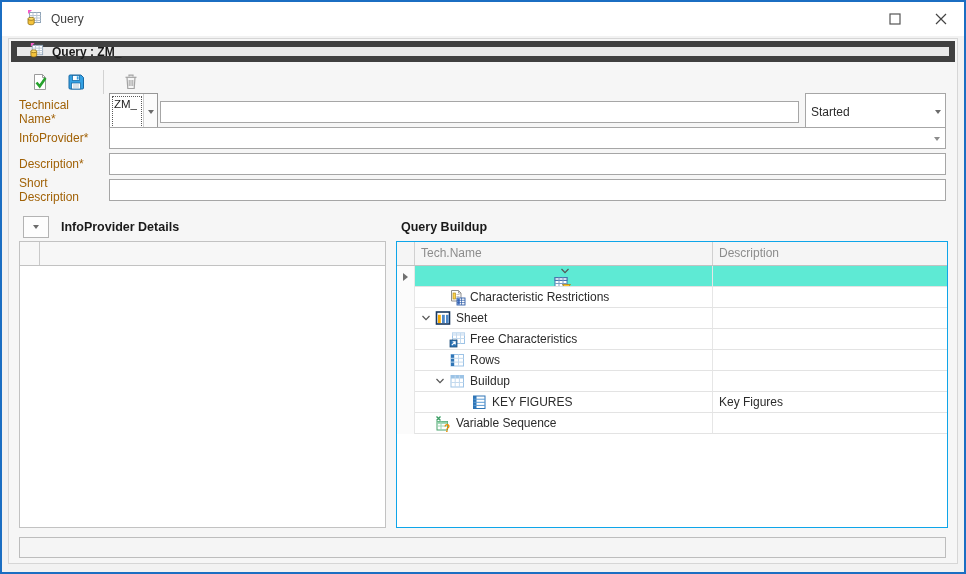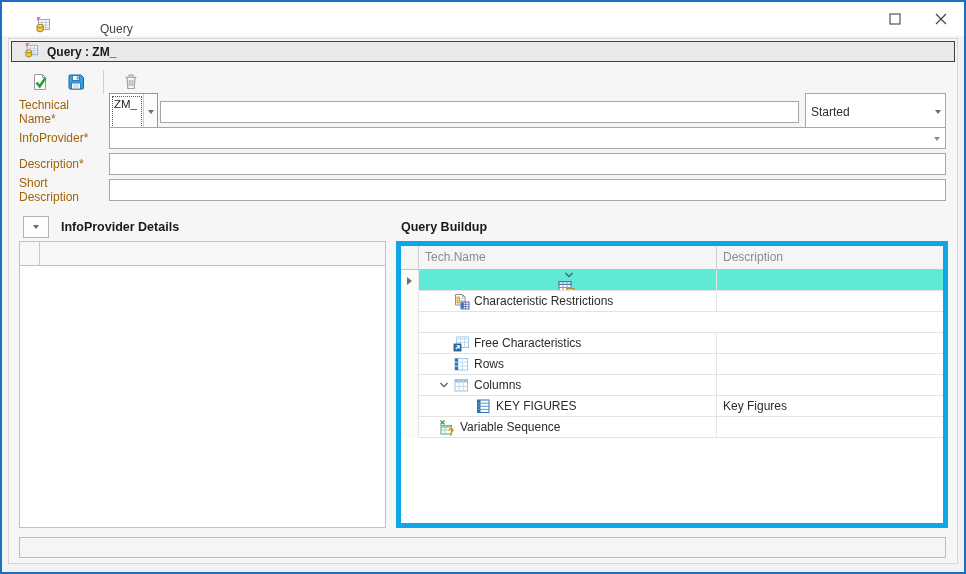--- a/index.html
+++ b/index.html
@@ -5,29 +5,29 @@
   * { box-sizing: border-box; }
   html,body { margin:0; padding:0; }
   body {
     width:966px; height:574px; position:relative; overflow:hidden;
     font-family:"Liberation Sans","DejaVu Sans",sans-serif; font-size:12px; color:#333;
     background:#fff;
   }
   .window { position:absolute; inset:0; border:2px solid #1b6ec2; background:#f2f2f2; }
   
   .titlebar { position:absolute; top:0; left:0; right:0; height:34px; background:#fff;
-    display:flex; align-items:flex-end; padding-left:33px;gap:40px; }
+    display:flex; align-items:center; padding-left:24px; }
   .titlebar .title-text { margin-left:9px; color:#404040; }
   .win-controls { margin-left:auto; display:flex; height:100%; }
   .win-btn { width:46px; height:100%; display:flex; align-items:center; justify-content:center; cursor:default; }
   
   .main-panel { position:absolute; left:6px; right:6px; top:36px; bottom:8px;
     background:#f6f6f6; border:1px solid #d6d6d6; }
   .group-header { position:absolute; top:2px; left:2px; right:2px; height:21px;
-    background:#e9e9e9; border:1px solid #404040; display:flex; align-items:center;
+    background:#e9e9e9; border:6px solid #404040; display:flex; align-items:center;
     padding-left:12px; font-weight:bold; color:#1a1a1a; }
   .group-header .gh-text { margin-left:8px; }
   .toolbar { position:absolute; top:26px; left:2px; right:2px; height:34px;
     display:flex; align-items:center; padding-left:18px; gap:14px; }
   .tool-btn { width:22px; height:22px; display:flex; align-items:center; justify-content:center; }
   .tool-sep { width:1px; height:24px; background:#d2d2d2; margin:0 2px; }
   
   .form-row { position:absolute; left:10px; right:11px; height:22px; display:flex; align-items:center; }
   .row-1 { top:62px; } .row-2 { top:88px; } .row-3 { top:114px; } .row-4 { top:140px; }
   .form-label { width:90px; color:#a16207; flex-shrink:0; }
@@ -52,21 +52,21 @@
   .dropdown-btn { width:26px; height:22px; background:#fdfdfd; border:1px solid #b3b3b3;
     display:flex; align-items:center; justify-content:center; }
   .panel-title { font-weight:bold; font-size:12.5px; color:#1a1a1a; }
   .left-panel-header .panel-title { margin-left:12px; }
   .qb-title { position:absolute; left:392px; top:181px; }
   .left-table { position:absolute; left:10px; top:202px; width:367px; bottom:35px;
     background:#fff; border:1px solid #c2c2c2; }
   .left-table-header { height:24px; background:#f7f7f7; border-bottom:1px solid #c2c2c2; display:flex; }
   .left-narrow { width:20px; border-right:1px solid #c9c9c9; }
   .tree-table { position:absolute; left:387px; width:552px; top:202px; bottom:35px;
-    background:#fff; border:5px solid #0ea5e9; overflow:hidden; }
+    background:#fff; border:1px solid #0ea5e9; overflow:hidden; }
   .tree-header { display:flex; height:24px; background:#f5f5f5; border-bottom:1px solid #c2c2c2; color:#8c8c8c; }
   .th-ind { width:18px; border-right:1px solid #d0d0d0; flex-shrink:0; }
   .th-tech { width:298px; border-right:1px solid #d0d0d0; padding-left:6px; line-height:23px; flex-shrink:0; }
   .th-desc { flex:1; padding-left:6px; line-height:23px; }
   .tree-row { display:flex; height:21px; }
   .tr-ind { width:18px; flex-shrink:0; border-right:1px solid #e6e6e6; background:#fbfbfb;
     display:flex; align-items:center; justify-content:center; }
   .tr-tech { width:298px; flex-shrink:0; border-right:1px solid #e6e6e6; border-bottom:1px solid #e3e3e3;
     display:flex; align-items:center; overflow:hidden; }
   .tr-desc { flex:1; border-bottom:1px solid #e3e3e3; padding-left:6px; line-height:20px;
@@ -245,20 +245,36 @@
                   <rect x="8.4" y="9.4" width="2.4" height="6.2" fill="#4472c4"></rect>
                   <path d="M8 11.3h8M8 13.6h8M12.5 9v7" stroke="#2e5ca6" stroke-width=".7"></path>
                 </svg>
               </span>
               <span class="tree-label">Characteristic Restrictions</span>
             </div>
             <div class="tr-desc"></div>
           </div>
           <div class="tree-row">
             <div class="tr-ind"></div>
+            <div class="tr-tech" style="padding-left: 2px;">
+              <span class="chevron-slot">
+                <svg width="10" height="10" viewBox="0 0 10 10">
+                  <path d="M1.5 3l3.5 3.6L8.5 3" fill="none" stroke="#555" stroke-width="1.2"></path>
+                </svg>
+              </span>
+              <span class="icon-slot">
+                <svg width="17" height="17" viewBox="0 0 17 17">
+                  <rect x="1.5" y="2" width="13" height="12" fill="#fff" stroke="#17375e" stroke-width="1.6"></rect>
+                  <rect x="3" y="4.8" width="2.8" height="8.2" fill="#f5a800"></rect>
+                  <rect x="7" y="4.8" width="2.8" height="8.2" fill="#4e88c7"></rect>
+                  <rect x="11" y="4.8" width="2.6" height="8.2" fill="#4e88c7"></rect>
+                </svg>
+              </span>
+              <span class="tree-label">Sheet</span>
+            </div>
             <div class="tr-desc"></div>
           </div>
           <div class="tree-row">
             <div class="tr-ind"></div>
             <div class="tr-tech" style="padding-left: 16px;">
               <span class="chevron-slot"></span>
               <span class="icon-slot">
                 <svg width="17" height="17" viewBox="0 0 17 17">
                   <rect x="3.5" y="2" width="12" height="10.5" fill="#fff" stroke="#9dc3e6"></rect>
                   <rect x="3.5" y="2" width="12" height="2.8" fill="#dbe8f5"></rect>
@@ -294,21 +310,21 @@
                   <path d="M1.5 3l3.5 3.6L8.5 3" fill="none" stroke="#555" stroke-width="1.2"></path>
                 </svg>
               </span>
               <span class="icon-slot">
                 <svg width="17" height="17" viewBox="0 0 17 17">
                   <rect x="2" y="2.5" width="12.5" height="11.5" fill="#fff" stroke="#9dc3e6"></rect>
                   <rect x="2" y="2.5" width="12.5" height="3" fill="#9cc3e5"></rect>
                   <path d="M6.2 2.5v11.5M10.4 2.5v11.5M2 9.5h12.5" stroke="#c4daee" fill="none"></path>
                 </svg>
               </span>
-              <span class="tree-label">Columns</span>
+              <span class="tree-label">Buildup</span>
             </div>
             <div class="tr-desc"></div>
           </div>
           <div class="tree-row">
             <div class="tr-ind"></div>
             <div class="tr-tech" style="padding-left: 38px;">
               <span class="chevron-slot"></span>
               <span class="icon-slot">
                 <svg width="17" height="17" viewBox="0 0 17 17">
                   <rect x="2.5" y="2" width="11.5" height="12.5" fill="#fff" stroke="#2e75b6"></rect>

